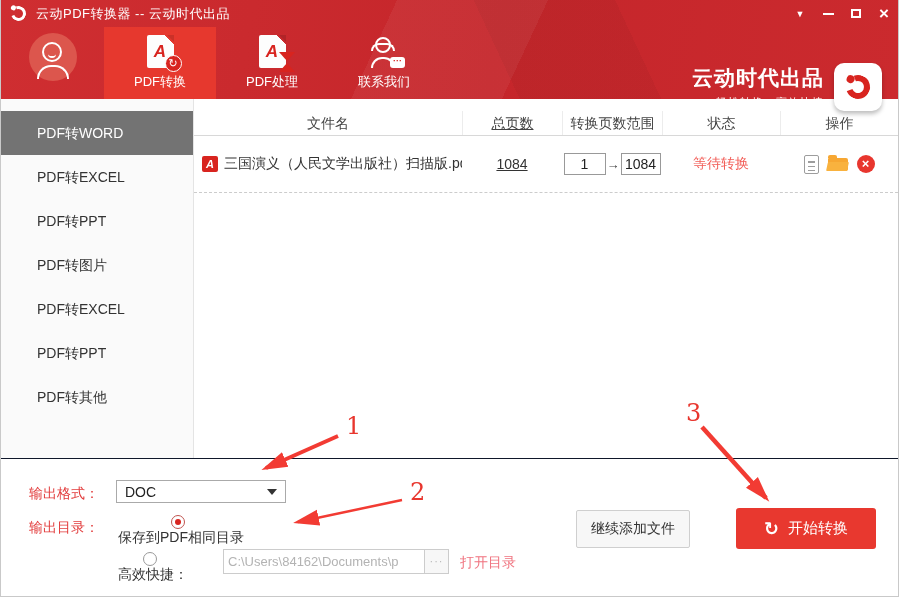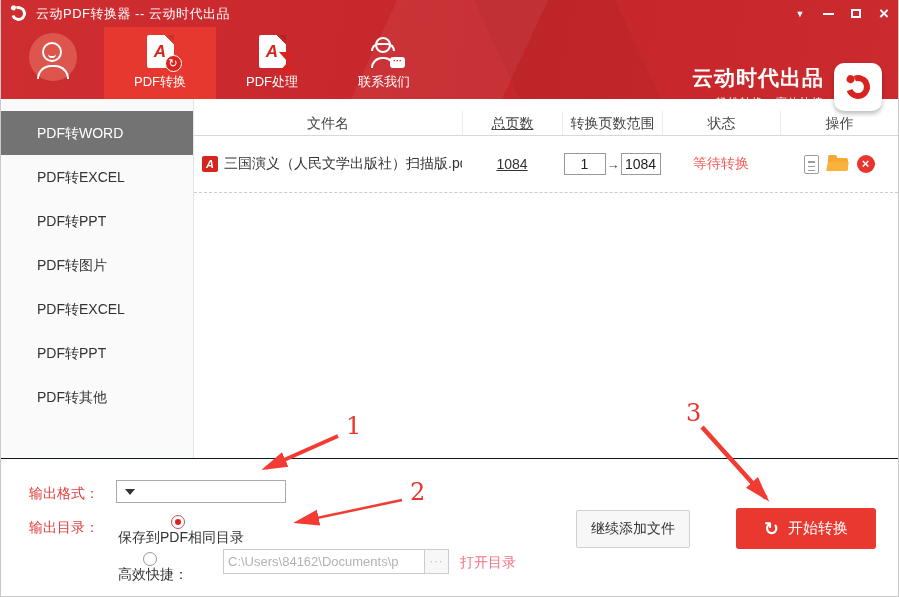--- a/index.html
+++ b/index.html
@@ -215,20 +215,21 @@
           <span class="folder-ic"></span>
           <span class="del-ic">×</span>
         </div>
       </div>
     </div>
   </div>
 
   <div class="footer">
     <span class="red-label fmt-label">输出格式：</span>
     <div class="select">
+      <span class="select-val">DOC</span>
       <span class="select-caret"></span>
     </div>
 
     <span class="red-label dir-label">输出目录：</span>
 
     <div class="radio-row r1">
       <span class="radio checked"></span>
       <span class="radio-label">保存到PDF相同目录</span>
     </div>
 

